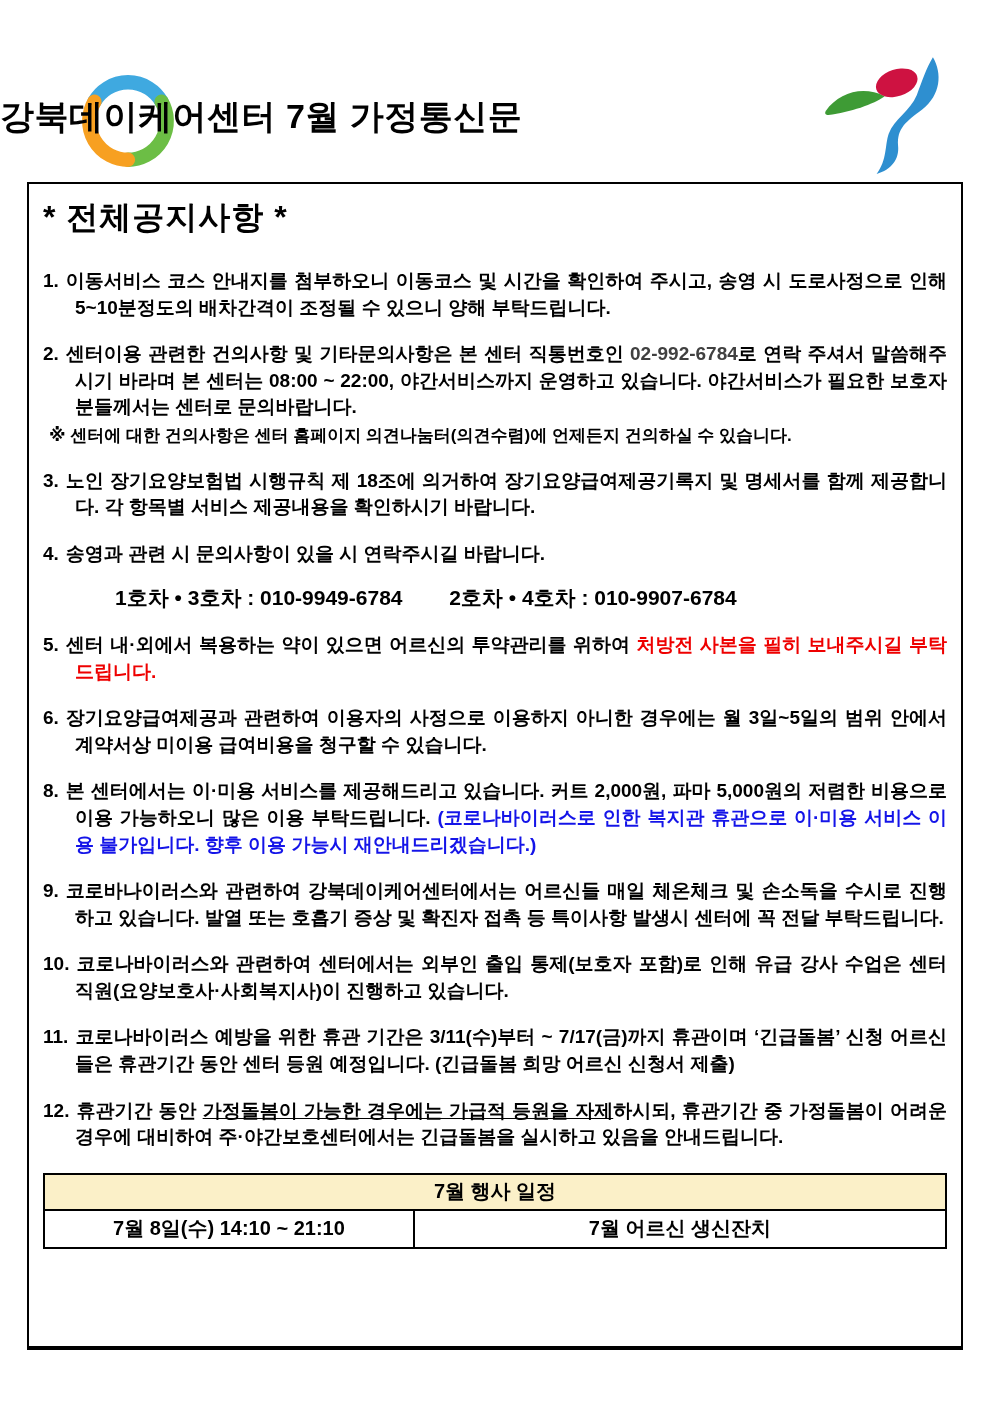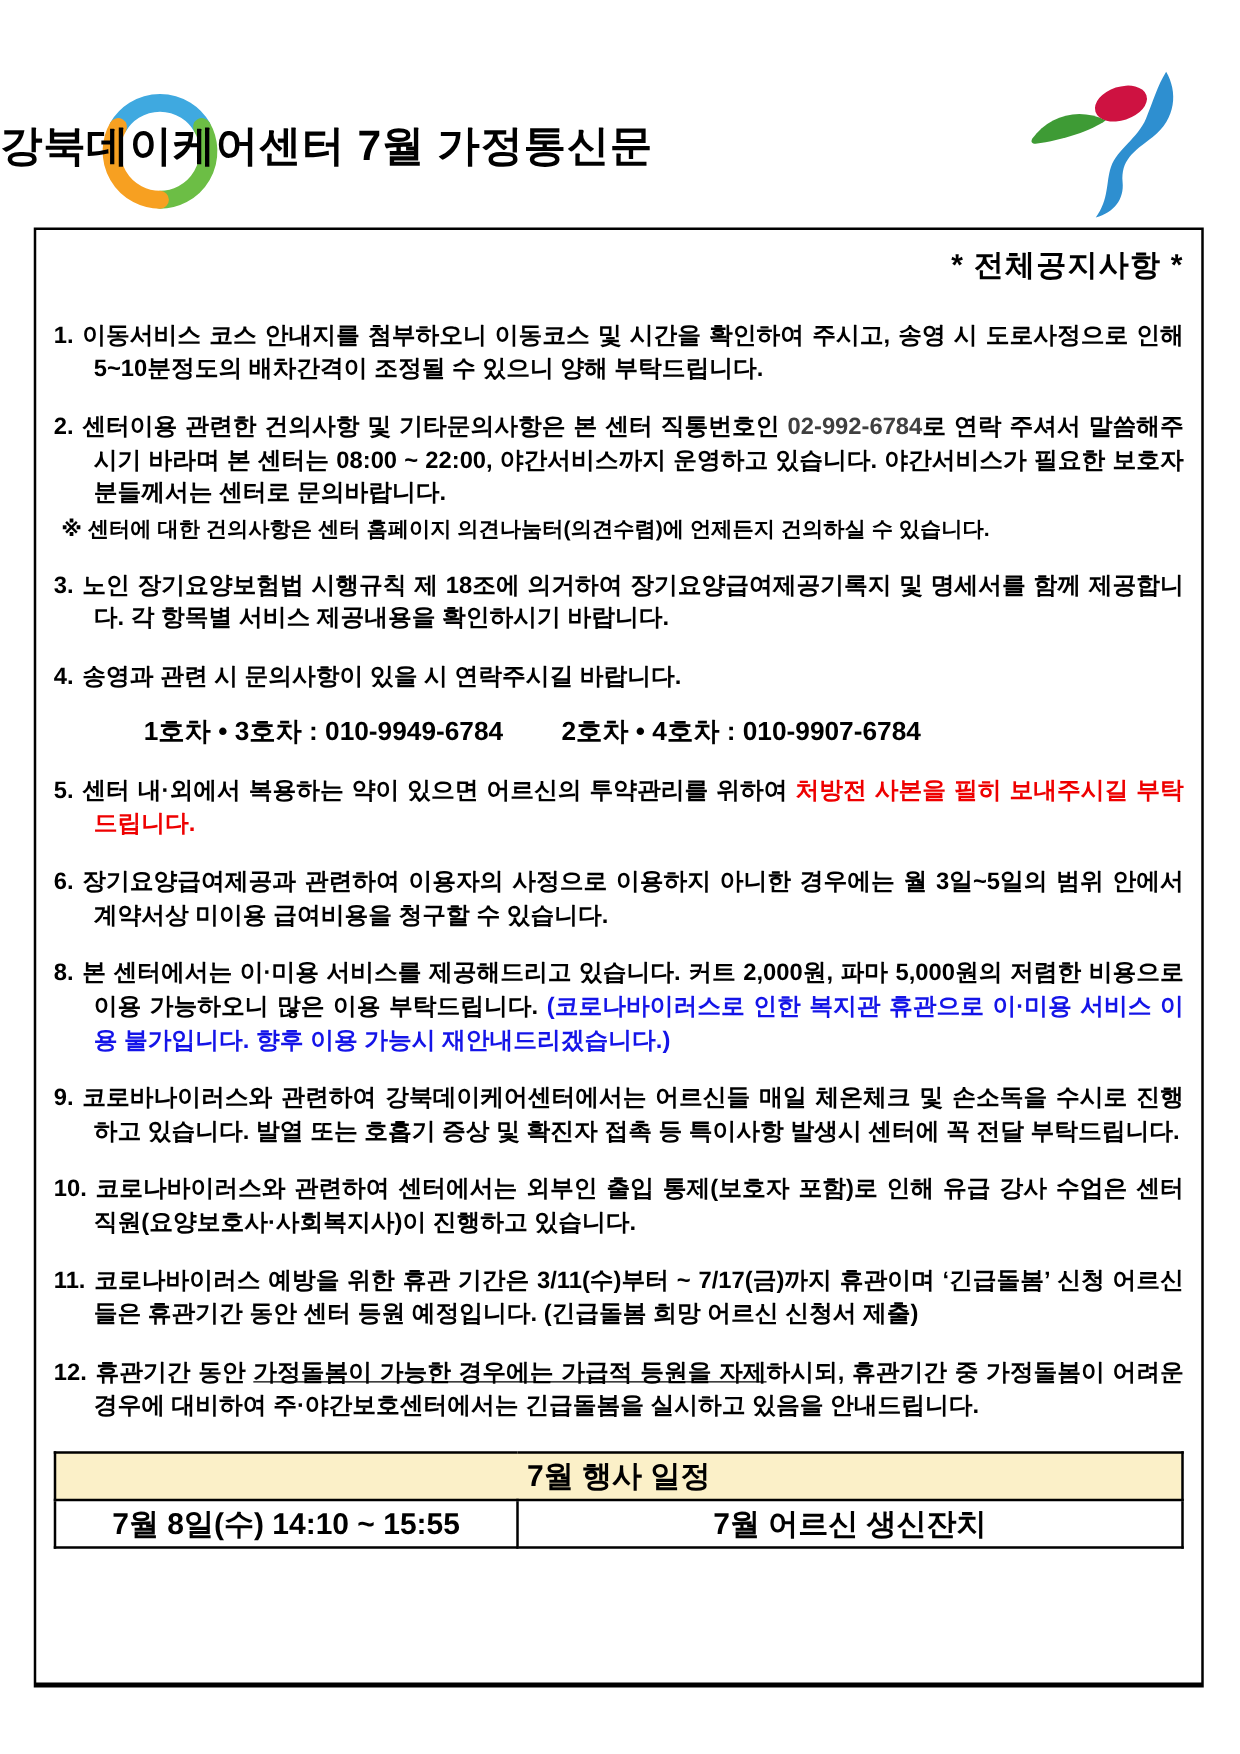--- a/index.html
+++ b/index.html
@@ -18,31 +18,31 @@
     text-align:left;font-size:34px;letter-spacing:0.5px;font-weight:700;
   }
   .logo-right{position:absolute;right:40px;top:2px;width:140px;height:134px;}
 
   
   .notice-box{
     position:absolute;left:27px;top:182px;width:936px;height:1168px;
     border:2px solid #000;border-bottom-width:4px;box-sizing:border-box;
     padding:8px 14px 0;background:#fff;overflow:hidden;
   }
-  .notice-heading{margin:4px 0 0;text-align:right;font-size:24px;font-weight:700;letter-spacing:1px;}
+  .notice-heading{margin:4px 0 0;text-align:left;font-size:32px;font-weight:700;letter-spacing:1px;}
 
   .items{margin-top:28px;font-size:19px;line-height:1.40;text-align:justify;}
   .item{margin-bottom:20px;}
   .item-main{padding-left:32px;text-indent:-32px;}
   .item-no{margin-right:7px;}
   .item-note{font-size:17px;margin-top:3px;padding-left:6px;text-align:left;}
   .item-subline{margin-top:15px;padding-left:72px;font-size:21px;white-space:pre-wrap;text-align:left;}
 
   
-  .schedule{width:100%;border-collapse:collapse;margin-top:22px;font-size:24px;table-layout:fixed;}
+  .schedule{width:100%;border-collapse:collapse;margin-top:22px;font-size:20px;table-layout:fixed;}
   .schedule th,.schedule td{border:2px solid #000;text-align:center;padding:2px 4px;font-weight:700;}
   .schedule th{height:30px;}
   .schedule td{height:32px;}
   .schedule .col-time{width:41%;}
 </style>
 </head>
 <body>
 
 <div class="page">
 
@@ -110,20 +110,20 @@
           <col class="col-time">
           <col>
         </colgroup>
       <thead>
         <tr>
           <th colspan="2" style="background: rgb(251, 240, 200);">7월 행사 일정</th>
         </tr>
       </thead>
       <tbody id="schedule-body">
           <tr>
-            <td>7월 8일(수) 14:10 ~ 15:55</td>
+            <td>7월 8일(수) 14:10 ~ 21:10</td>
             <td>7월 어르신 생신잔치</td>
           </tr>
         </tbody>
     </table>
   </section>
 
 </div>
 
 </body></html>

